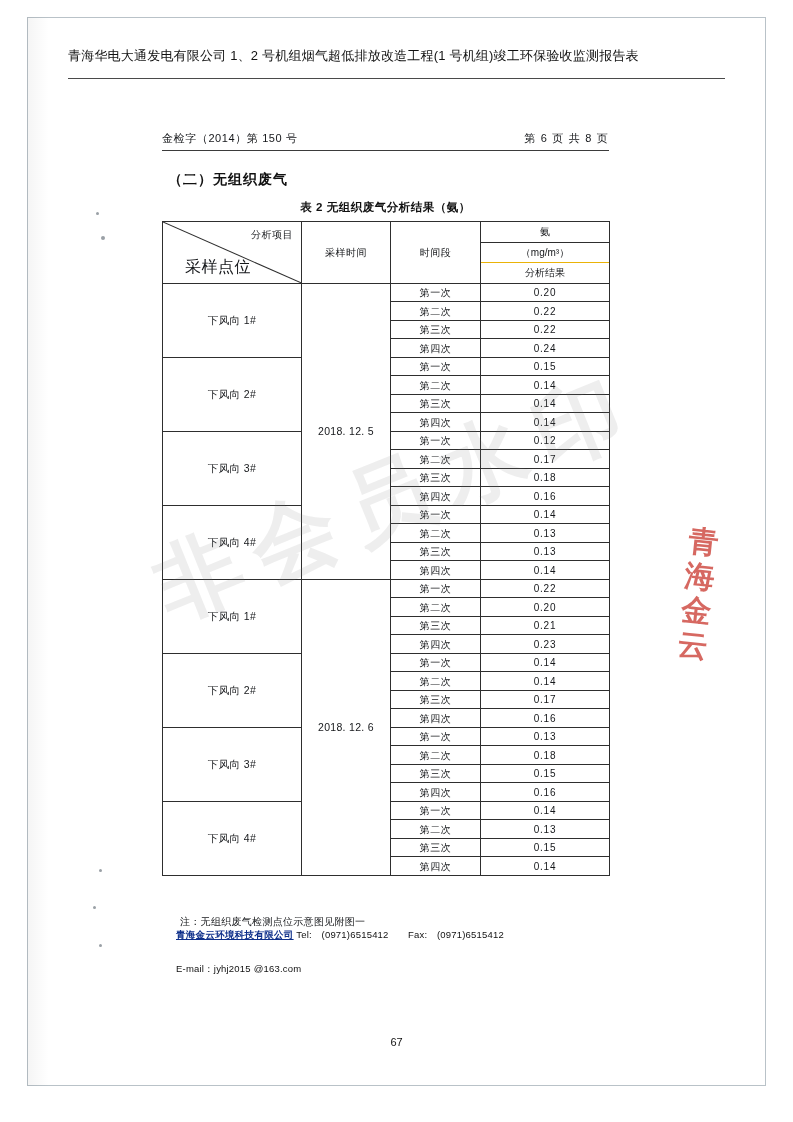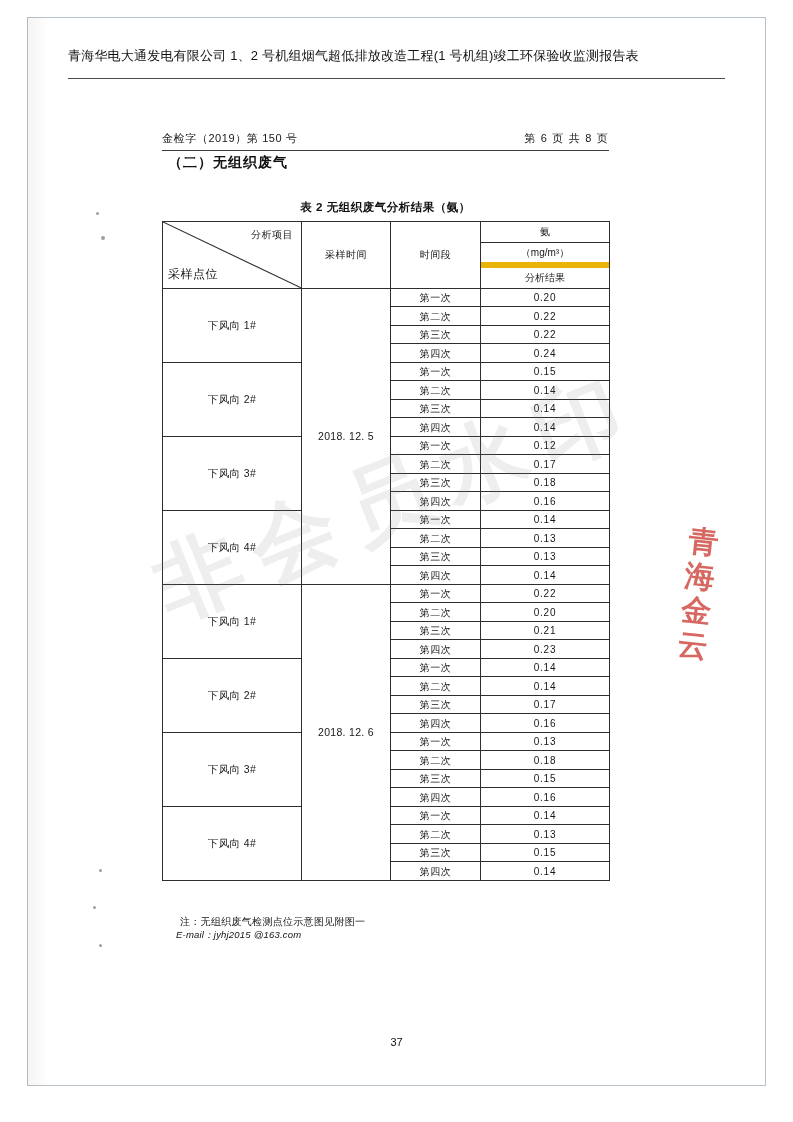--- a/index.html
+++ b/index.html
@@ -67,21 +67,21 @@
     top: 150px;
     width: 447px;
     height: 0;
     border-top: 1px solid #3b3b3b;
   }
 
   
   .section-title {
     position: absolute;
     left: 168px;
-    top: 154px;
+    top: 171px;
     font-size: 14px;
     font-weight: bold;
     letter-spacing: 1px;
     color: #111;
     text-align: right;
   }
 
   .table-caption {
     position: absolute;
     left: 162px;
@@ -134,43 +134,43 @@
   }
   .hdr-diag .lbl-item {
     position: absolute;
     right: 8px;
     top: 7px;
     font-size: 10px;
     letter-spacing: 0.5px;
   }
   .hdr-diag .lbl-point {
     position: absolute;
-    left: 5px;
+    left: 22px;
     bottom: 7px;
-    font-size: 12px;
+    font-size: 16px;
     letter-spacing: 0.5px;
     margin-top: 39px;
   }
   .hdr-mid {
     height: 59px !important;
     font-size: 10px;
     letter-spacing: 0.5px;
   }
   .hdr-val {
     padding: 0 !important;
     height: 59px !important;
   }
   .hdr-val .hv {
     display: block;
     height: 19.6px;
     line-height: 19.6px;
     font-size: 10px;
   }
   .hdr-val .hv.b1 { border-bottom: 1px solid #2e2e2e; }
-  .hdr-val .hv.b2 { border-bottom: 6px solid #eab308; }
+  .hdr-val .hv.b2 { border-bottom: 1px solid #eab308; }
 
   td.point {
     font-size: 10.5px;
     letter-spacing: 0.4px;
   }
   td.date {
     font-size: 10.5px;
     letter-spacing: 0.3px;
   }
   td.period { font-size: 10px; letter-spacing: 0.6px; }
@@ -196,21 +196,21 @@
     line-height: 1.55;
   }
   .footer-block .line1 { white-space: nowrap; }
   .footer-block .cn {
     font-weight: bold;
     color: #0e2f8a;
     text-decoration: underline;
     letter-spacing: 0.3px;
   }
   .footer-block .en { letter-spacing: 0.2px; }
-  .footer-block .line2 { margin-top: 0; letter-spacing: 0.2px; font-style: italic; }
+  .footer-block .line2 { margin-top: 19px; letter-spacing: 0.2px; }
 
   .page-number {
     position: absolute;
     left: 0;
     top: 1036px;
     width: 793px;
     text-align: center;
     font-size: 11px;
     color: #111;
   }
@@ -264,21 +264,21 @@
 </head>
 <body>
 
 <div class="page-border"></div>
 <div class="scan-shadow-left"></div>
 
 <div class="doc-header">青海华电大通发电有限公司 1、2 号机组烟气超低排放改造工程(1 号机组)竣工环保验收监测报告表</div>
 <div class="header-rule"></div>
 
 <div class="docno-row">
-  <span class="docno-left">金检字（2019）第 150 号</span>
+  <span class="docno-left">金检字（2014）第 150 号</span>
   <span class="docno-right">第 6 页 共 8 页</span>
 </div>
 <div class="docno-rule"></div>
 
 <div class="section-title">（二）无组织废气</div>
 <div class="table-caption">表 2   无组织废气分析结果（氨）</div>
 
 <div class="tbl-wrap">
   <table class="data">
     <colgroup>
@@ -442,24 +442,28 @@
           <td class="period">第四次</td>
           <td class="value">0.14</td>
         </tr>
       </tbody>
   </table>
 </div>
 
 <div class="tbl-note">注：无组织废气检测点位示意图见附图一</div>
 
 <div class="footer-block">
+  <div class="line1">
+    <span class="cn">青海金云环境科技有限公司</span>
+    <span class="en">Tel:　(0971)6515412　　Fax:　(0971)6515412</span>
+  </div>
   <div class="line2">E-mail：jyhj2015 @163.com</div>
 </div>
 
-<div class="page-number">37</div>
+<div class="page-number">67</div>
 
 <div class="watermark">非会员水印</div>
 <div class="red-stamp">青海金云</div>
 
 <div class="speck" style="left:96px;top:212px;width:3px;height:3px;"></div>
 <div class="speck" style="left:101px;top:236px;width:4px;height:4px;"></div>
 <div class="speck" style="left:99px;top:869px;width:3px;height:3px;"></div>
 <div class="speck" style="left:93px;top:906px;width:3px;height:3px;"></div>
 <div class="speck" style="left:99px;top:944px;width:3px;height:3px;"></div>
 

